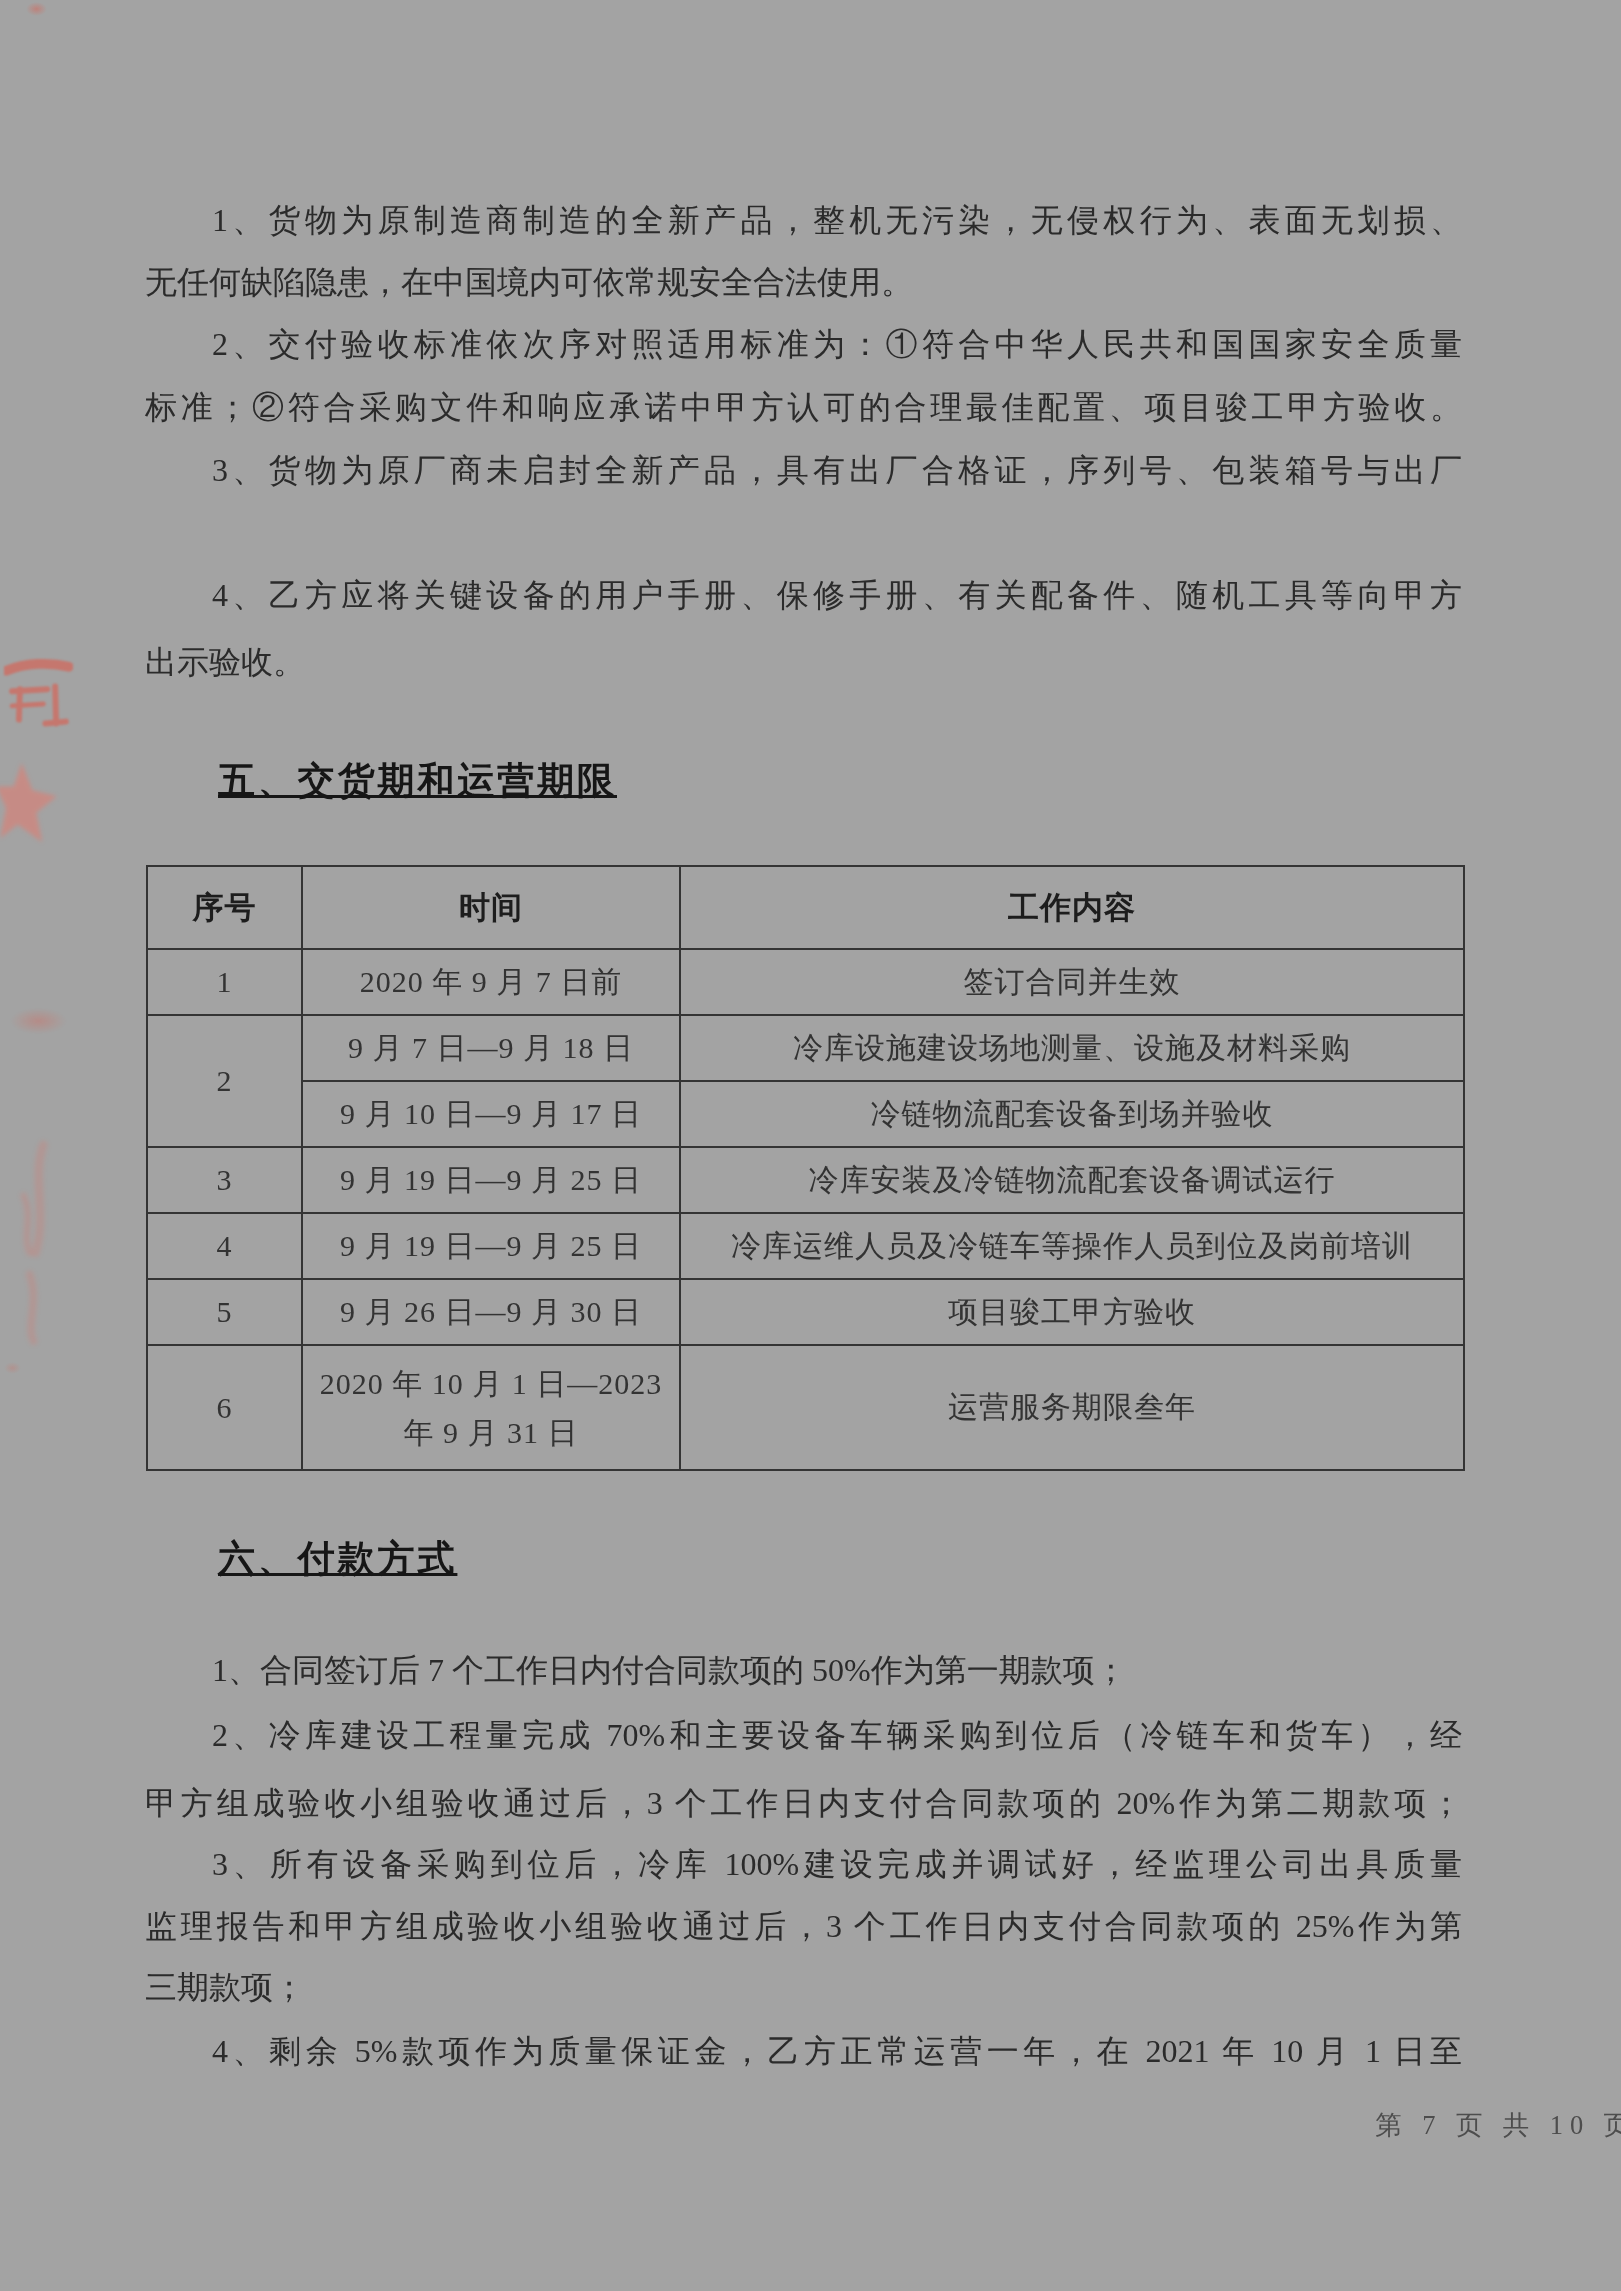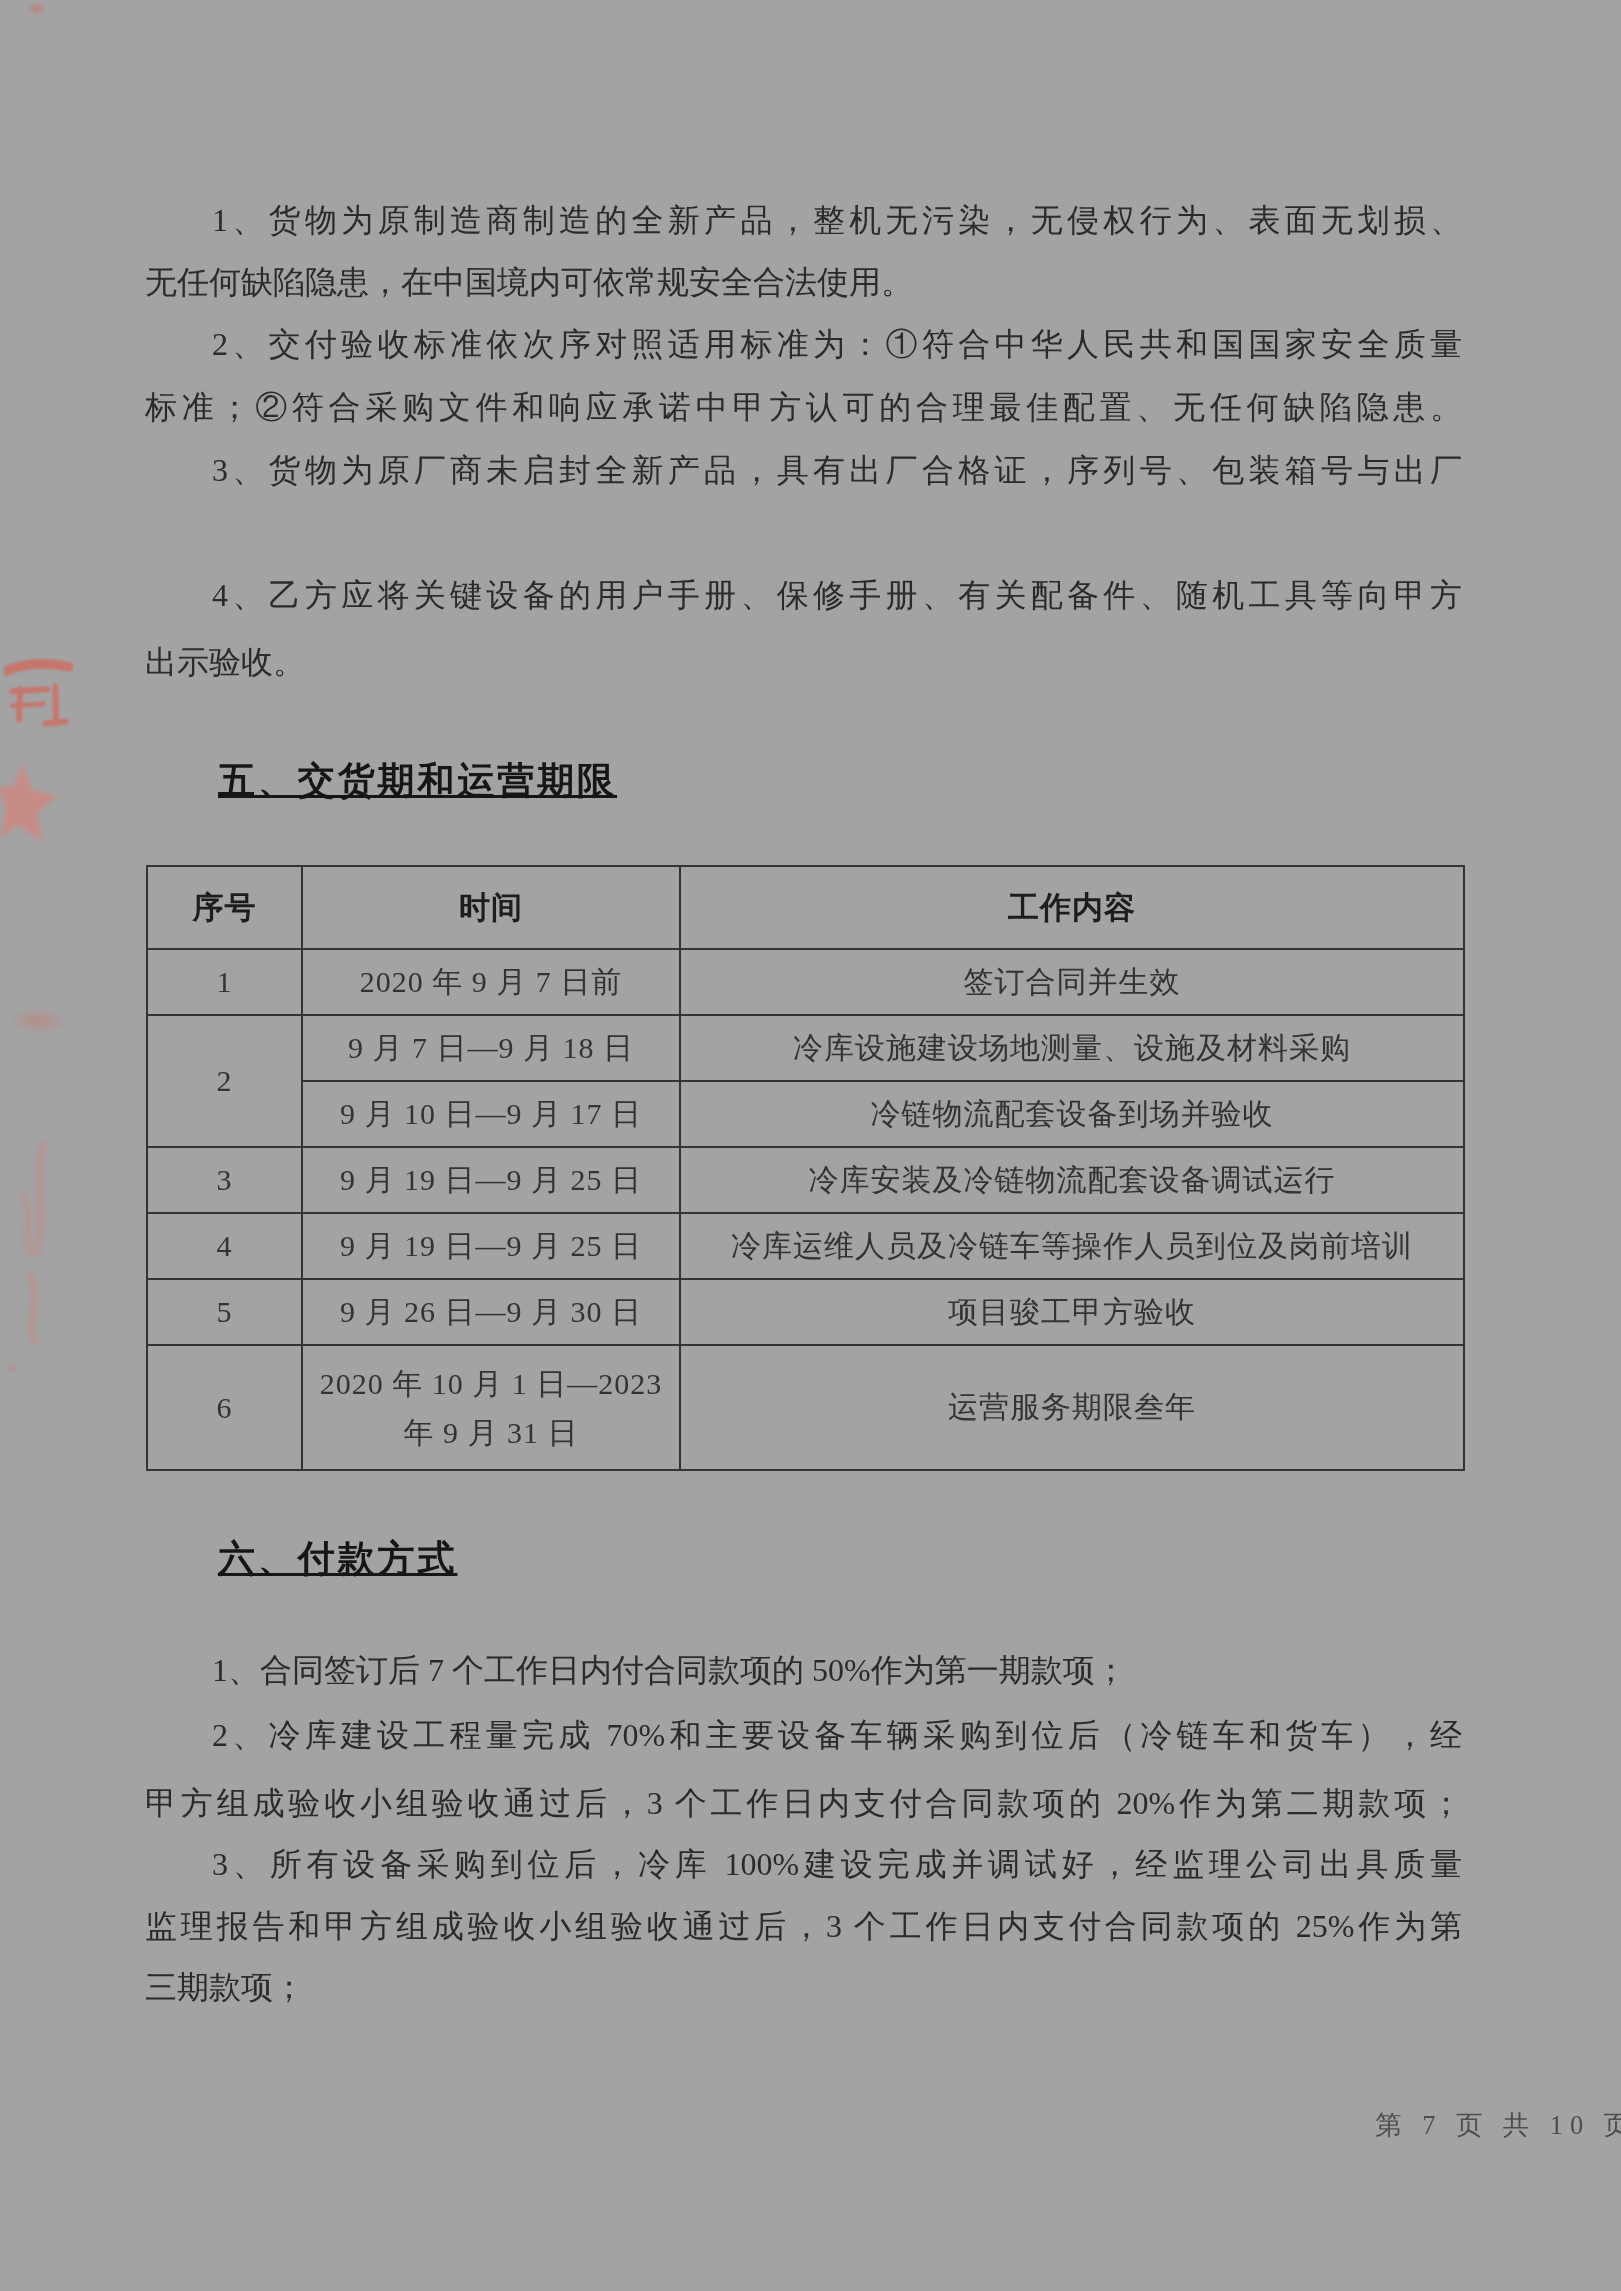--- a/index.html
+++ b/index.html
@@ -85,21 +85,21 @@
   }
 </style>
 </head>
 <body>
 
 <div class="page">
 
   <div class="txt fill indent" style="top:198px">1、货物为原制造商制造的全新产品，整机无污染，无侵权行为、表面无划损、</div>
   <div class="txt" style="top:260px">无任何缺陷隐患，在中国境内可依常规安全合法使用。</div>
   <div class="txt fill indent" style="top:322px">2、交付验收标准依次序对照适用标准为：①符合中华人民共和国国家安全质量</div>
-  <div class="txt fill" style="top:385px">标准；②符合采购文件和响应承诺中甲方认可的合理最佳配置、无任何缺陷隐患。</div>
+  <div class="txt fill" style="top:385px">标准；②符合采购文件和响应承诺中甲方认可的合理最佳配置、项目骏工甲方验收。</div>
   <div class="txt fill indent" style="top:448px">3、货物为原厂商未启封全新产品，具有出厂合格证，序列号、包装箱号与出厂</div>
   <div class="txt fill indent" style="top:573px">4、乙方应将关键设备的用户手册、保修手册、有关配备件、随机工具等向甲方</div>
   <div class="txt" style="top:640px">出示验收。</div>
 
   <div class="heading" style="top:756px">五、交货期和运营期限</div>
 
   <table class="sched">
     <colgroup>
         <col style="width:155px">
         <col style="width:378px">
@@ -152,20 +152,21 @@
     </table>
 
   <div class="heading" style="top:1534px">六、付款方式</div>
 
   <div class="txt indent" style="top:1648px">1、合同签订后 7 个工作日内付合同款项的 50%作为第一期款项；</div>
   <div class="txt fill indent" style="top:1713px">2、冷库建设工程量完成 70%和主要设备车辆采购到位后（冷链车和货车），经</div>
   <div class="txt fill" style="top:1781px">甲方组成验收小组验收通过后，3 个工作日内支付合同款项的 20%作为第二期款项；</div>
   <div class="txt fill indent" style="top:1842px">3、所有设备采购到位后，冷库 100%建设完成并调试好，经监理公司出具质量</div>
   <div class="txt fill" style="top:1904px">监理报告和甲方组成验收小组验收通过后，3 个工作日内支付合同款项的 25%作为第</div>
   <div class="txt" style="top:1965px">三期款项；</div>
+  <div class="txt fill indent" style="top:2029px">4、剩余 5%款项作为质量保证金，乙方正常运营一年，在 2021 年 10 月 1 日至</div>
 
   <div class="footer">第 7 页 共 10 页</div>
 
   <div class="seal dot" style="left:25.5px; top:2px; width:21.6px; height:13.7px;"></div>
 
   <div class="seal blur1" style="left:3.9px; top:657px; width:69px; height:90px; opacity:.6;">
     <svg width="69" height="90" viewBox="0 0 70 92">
       <g stroke="#dd5a4b" fill="none" stroke-linecap="round">
         <path d="M2 14 C 22 6, 46 5, 66 10" stroke-width="10"></path>
         <path d="M8 35 L44 33" stroke-width="6"></path>

